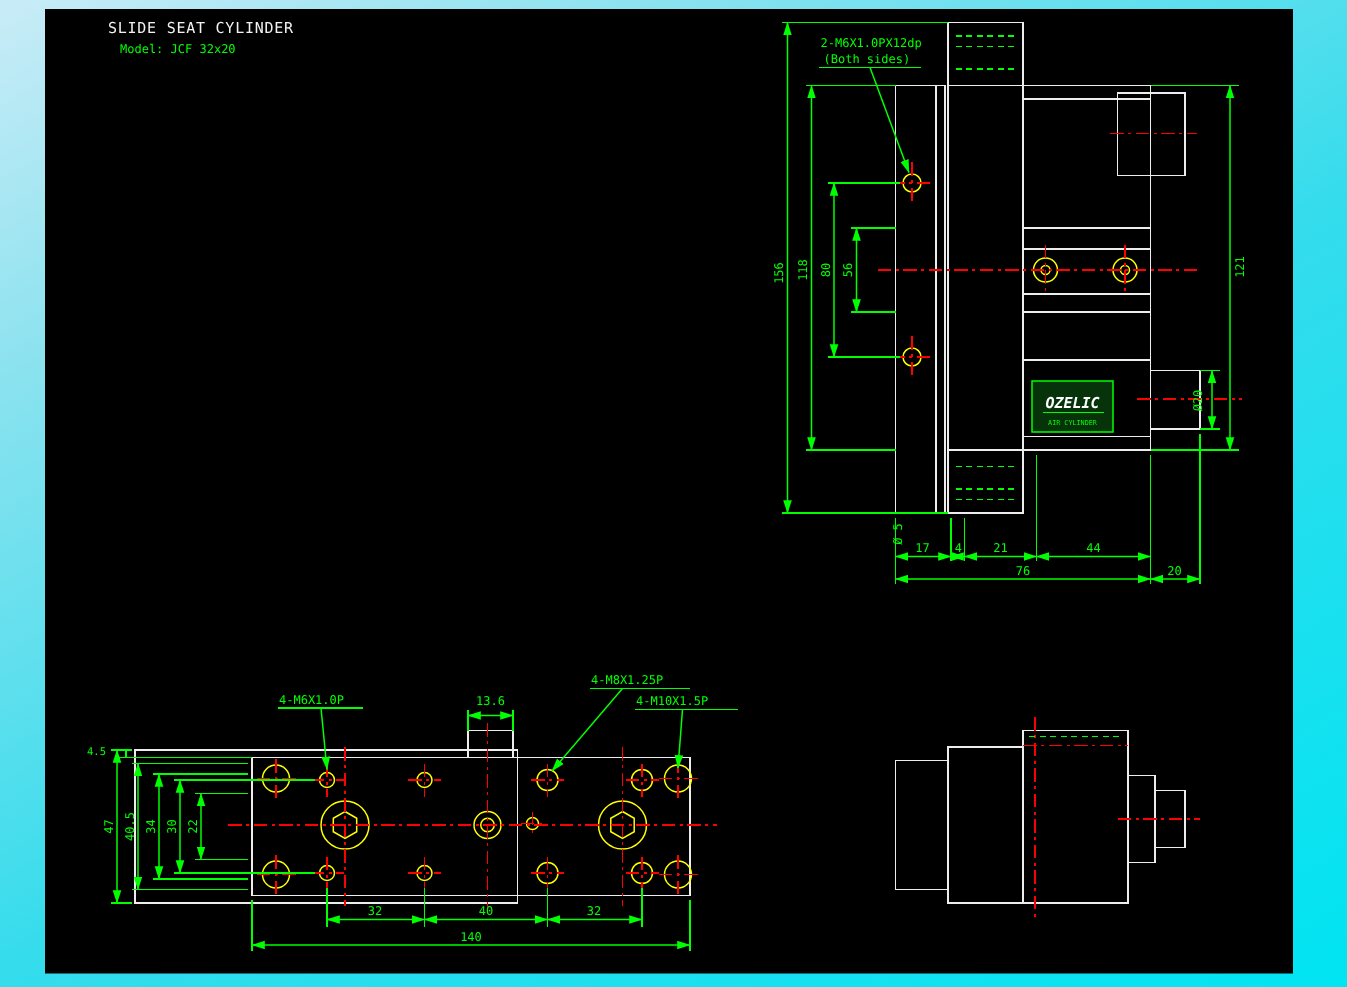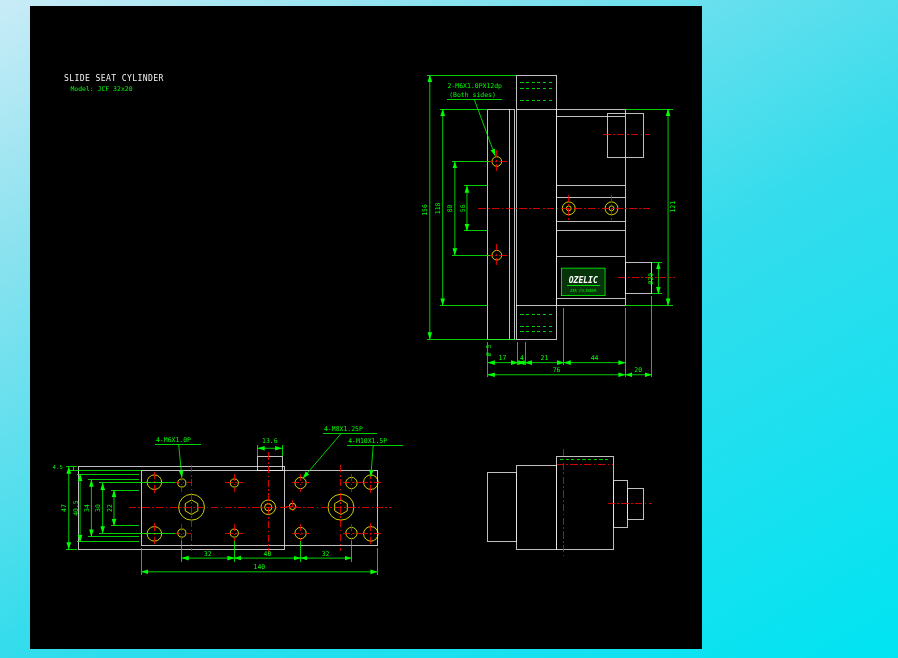--- a/index.html
+++ b/index.html
@@ -2,21 +2,21 @@
 <html><head>
 <meta charset="utf-8">
 <style>
   html,body{margin:0;padding:0;}
   body{
     width:898px;height:658px;overflow:hidden;position:relative;
     background:linear-gradient(150deg,#c9ecf7 0%,#8ae2ef 22%,#35dcec 55%,#00e4f2 100%);
     font-family:"DejaVu Sans Mono",monospace;
   }
   .canvas{
-    position:absolute;left:30px;top:6px;width:672px;height:643px;
+    position:absolute;left:30px;top:6px;width:832px;height:643px;
     background:#000;
   }
   svg{display:block;width:100%;height:100%;}
   .w{stroke:#ededed;stroke-width:1;fill:none;shape-rendering:crispEdges;}
   .y{stroke:#ffff00;stroke-width:1;fill:none;}
   .g{stroke:#00ff00;stroke-width:1;fill:none;}
   .gl{stroke:#00ff00;stroke-width:1;fill:none;shape-rendering:crispEdges;}
   .gd{stroke:#00ff00;stroke-width:1;fill:none;stroke-dasharray:4 3;shape-rendering:crispEdges;}
   .r{stroke:#ff0000;stroke-width:1;fill:none;stroke-dasharray:9 3 2 3;shape-rendering:crispEdges;}
   text{font-family:"DejaVu Sans Mono",monospace;}

